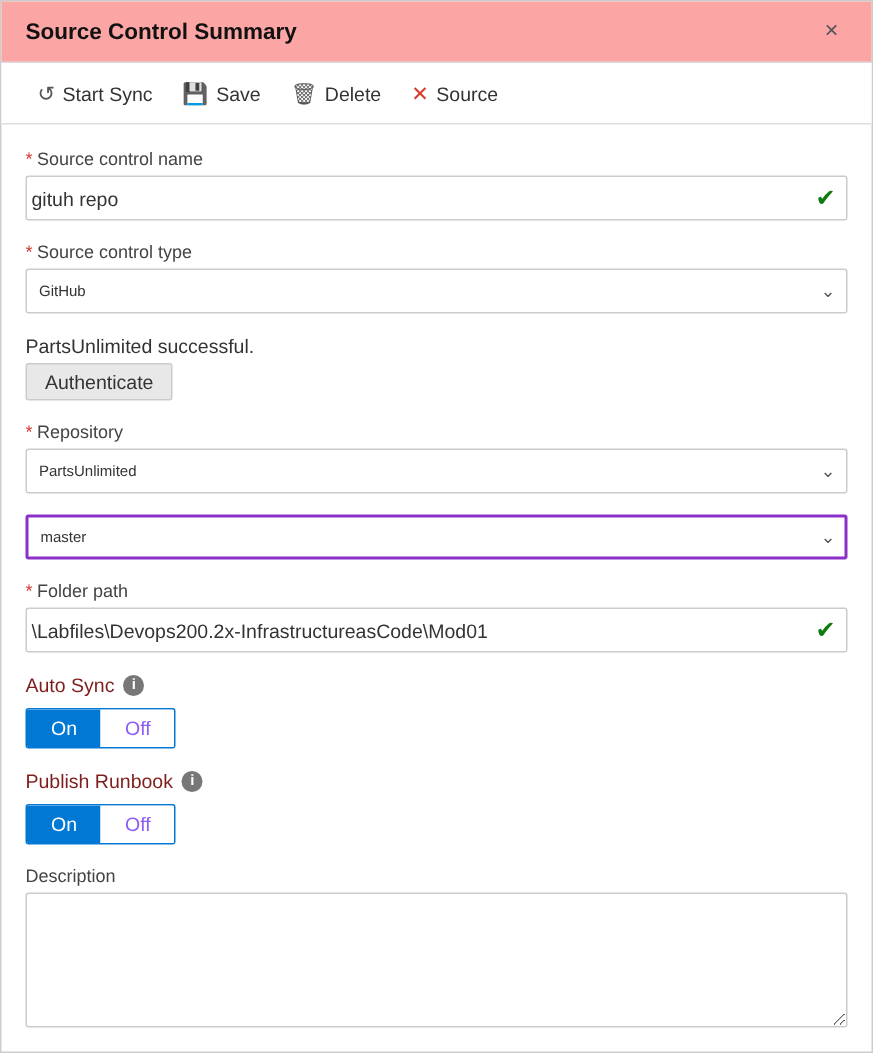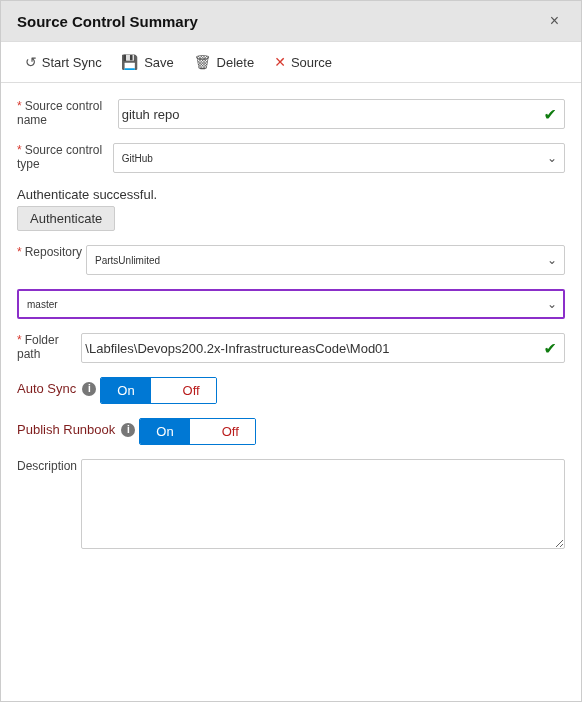--- a/index.html
+++ b/index.html
@@ -18,21 +18,21 @@
       background: #fff;
       display: flex;
       flex-direction: column;
     }
     .title-bar {
       display: flex;
       align-items: center;
       justify-content: space-between;
       padding: 10px 16px;
       border-bottom: 1px solid #ddd;
-      background: #e5e5e5;
+      background: #fca5a5;
     }
     .title-bar-title {
       font-size: 15px;
       font-weight: 600;
       color: #111;
     }
     .close-btn {
       background: none;
       border: none;
       cursor: pointer;
@@ -70,21 +70,21 @@
     .toolbar-btn.sync-btn .icon { color: #555; }
     .form-body {
       padding: 16px 16px;
       display: flex;
       flex-direction: column;
       gap: 14px;
       flex: 1;
     }
     .form-group {
       display: flex;
-      flex-direction: row;
+      flex-direction: column;
       gap: 4px;
     }
     .form-label {
       font-size: 12px;
       color: #444;
       font-weight: 400;
     }
     .form-label .required {
       color: #d73a2f;
       margin-right: 3px;
@@ -162,34 +162,34 @@
       border: 1px solid #ccc;
       border-radius: 2px;
       cursor: pointer;
       font-size: 13px;
       color: #333;
       width: fit-content;
     }
     .toggle-group {
       display: flex;
       align-items: center;
-      gap: 16px;
+      gap: 0;
       width: fit-content;
       border: 1px solid #0078d4;
       border-radius: 2px;
       overflow: hidden;
     }
     .toggle-btn {
       padding: 5px 16px;
       font-size: 13px;
       cursor: pointer;
       border: none;
       outline: none;
       background: #fff;
-      color: #b91c1c;
+      color: #8b5cf6;
       font-weight: 500;
     }
     .toggle-btn.active {
       background: #0078d4;
       color: #fff;
     }
     .toggle-label-row {
       display: flex;
       align-items: center;
       gap: 6px;
@@ -274,21 +274,21 @@
         <select class="form-select">
           <option>GitHub</option>
           <option>GitLab</option>
           <option>Bitbucket</option>
         </select>
         <span class="select-arrow">⌄</span>
       </div>
     </div>
 
     <div class="auth-section">
-      <span class="auth-status">Authenticate successful.</span>
+      <span class="auth-status">PartsUnlimited successful.</span>
       <button class="auth-btn">Authenticate</button>
     </div>
 
     <div class="form-group">
       <label class="form-label">
         <span class="required">*</span><span>Repository</span>
       </label>
       <div class="select-wrapper">
         <select class="form-select">
           <option>PartsUnlimited</option>

